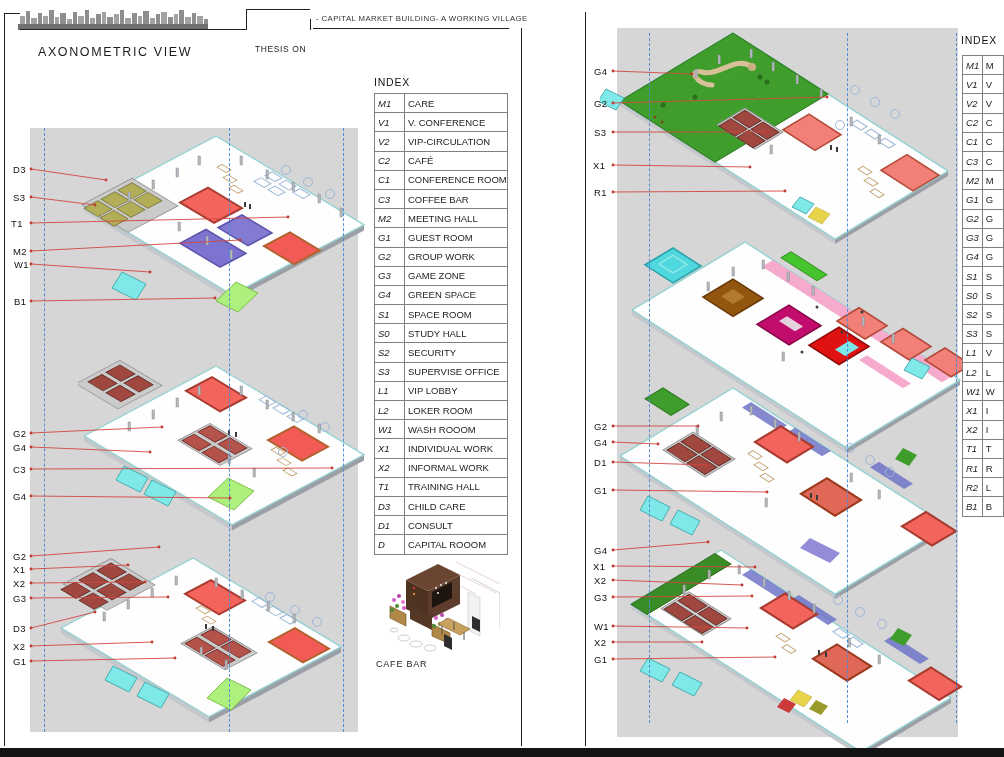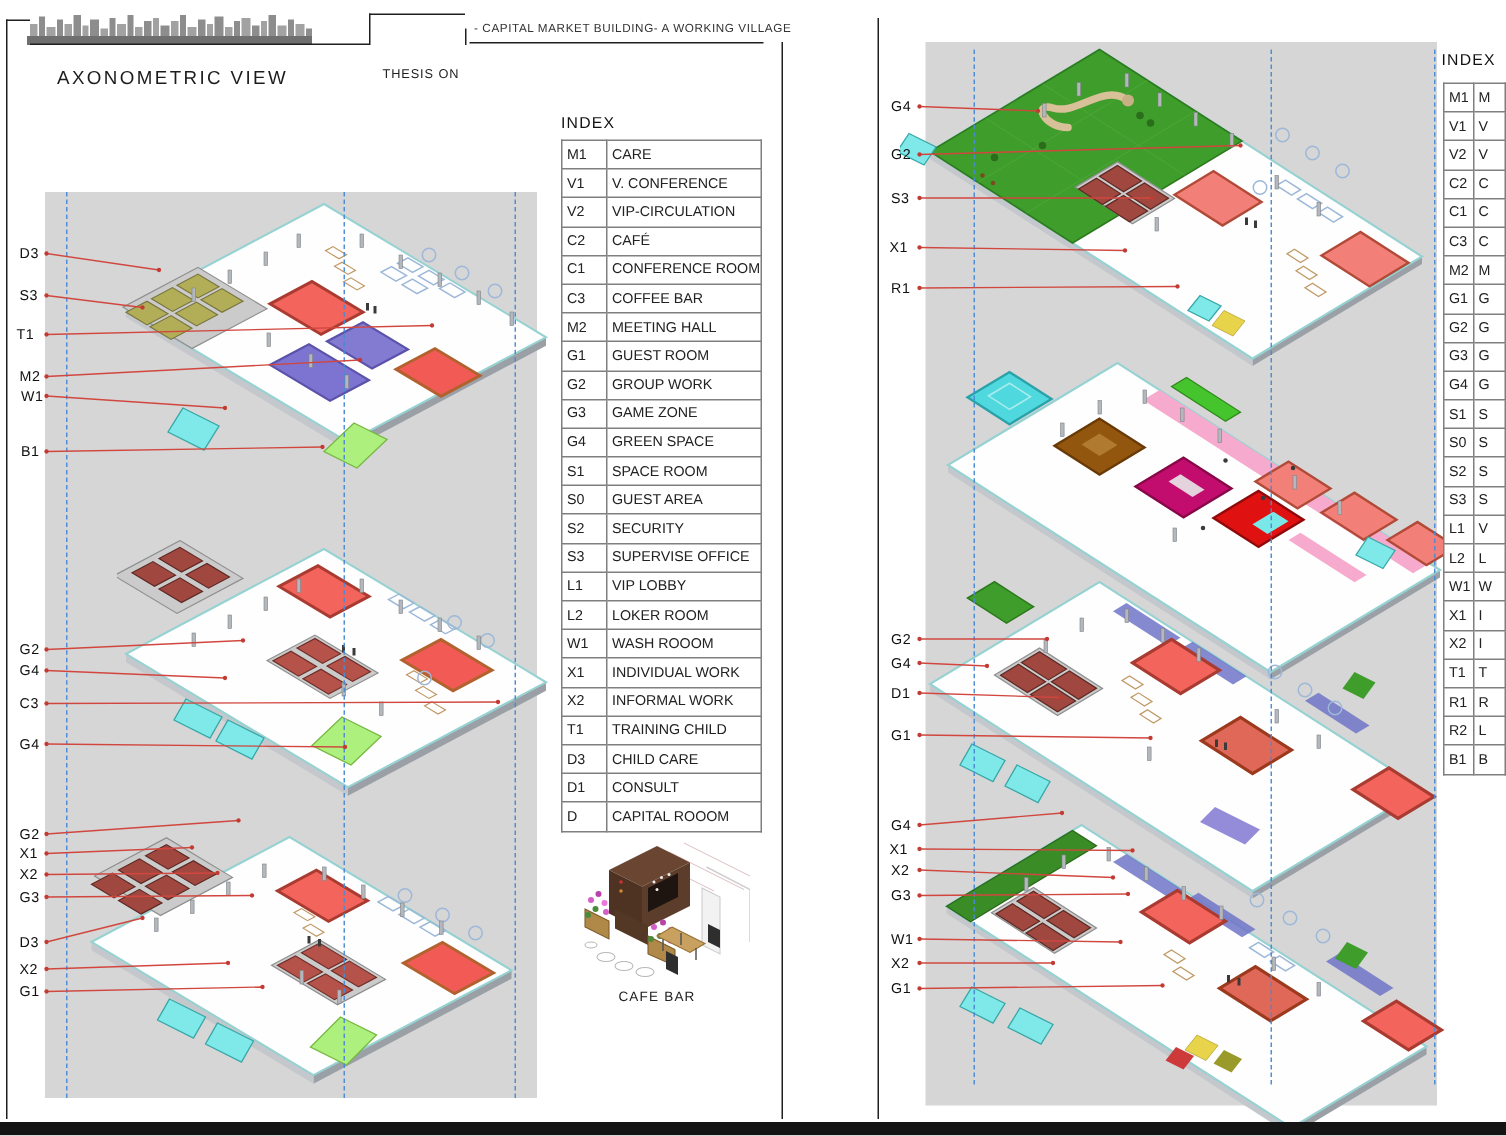--- a/index.html
+++ b/index.html
@@ -15,25 +15,25 @@
   #thesis-on{position:absolute;left:255px;top:14px;font-size:8.5px;letter-spacing:.6px;color:#222;margin-top:30px;}
   #proj-title{position:absolute;left:316px;top:14px;font-size:7.8px;letter-spacing:.4px;color:#333;}
   #axon-title{position:absolute;left:38px;top:45px;font-size:12.5px;letter-spacing:1.6px;color:#1c1c1c;}
   
   .plbl{position:absolute;width:24px;font-size:9.5px;letter-spacing:.4px;color:#111;}
   
   .idx-title{position:absolute;font-size:10.5px;letter-spacing:.8px;color:#111;}
   table.idx{position:absolute;border-collapse:collapse;table-layout:fixed;background:#fff;}
   table.idx td{border:1px solid #7f7f7f;height:18.2px;font-size:9.5px;color:#222;
                padding:0 0 0 3px;white-space:nowrap;overflow:hidden;}
-  td.cc{width:26px;}
+  td.cc{width:26px;font-style:italic;}
   #idx-left td.cl{width:92px;}
   #idx-right td.cl{width:78px;}
   
-  #cafe-cap{position:absolute;left:376px;top:659px;width:124px;text-align:center;
+  #cafe-cap{position:absolute;left:376px;top:659px;width:124px;
             font-size:9px;letter-spacing:.8px;color:#222;}
   #footer-bar{position:absolute;left:0;top:748px;width:1004px;height:9px;background:#141414;}
   svg.plate{position:absolute;}
   
   .floor{fill:#fefefe;stroke:#96d2d2;stroke-width:1.4;}
   .slabR{fill:#9aa0a6;} .slabL{fill:#c4c8cc;}
   .base{fill:#cbcbcb;stroke:#8f8f8f;stroke-width:.8;}
   .kc{fill:#b2ae58;stroke:#7a7640;stroke-width:.8;}
   .dr{fill:#a04840;stroke:#5e2a24;stroke-width:.8;}
   .dr2{fill:#b5524a;stroke:#6e2e28;stroke-width:.8;}
@@ -579,21 +579,21 @@
     <td class="cl">GREEN SPACE</td>
   </tr>
 
   <tr>
     <td class="cc">S1</td>
     <td class="cl">SPACE ROOM</td>
   </tr>
 
   <tr>
     <td class="cc">S0</td>
-    <td class="cl">GUEST AREA</td>
+    <td class="cl">STUDY HALL</td>
   </tr>
 
   <tr>
     <td class="cc">S2</td>
     <td class="cl">SECURITY</td>
   </tr>
 
   <tr>
     <td class="cc">S3</td>
     <td class="cl">SUPERVISE OFFICE</td>
@@ -619,21 +619,21 @@
     <td class="cl">INDIVIDUAL WORK</td>
   </tr>
 
   <tr>
     <td class="cc">X2</td>
     <td class="cl">INFORMAL WORK</td>
   </tr>
 
   <tr>
     <td class="cc">T1</td>
-    <td class="cl">TRAINING CHILD</td>
+    <td class="cl">TRAINING HALL</td>
   </tr>
 
   <tr>
     <td class="cc">D3</td>
     <td class="cl">CHILD CARE</td>
   </tr>
 
   <tr>
     <td class="cc">D1</td>
     <td class="cl">CONSULT</td>

